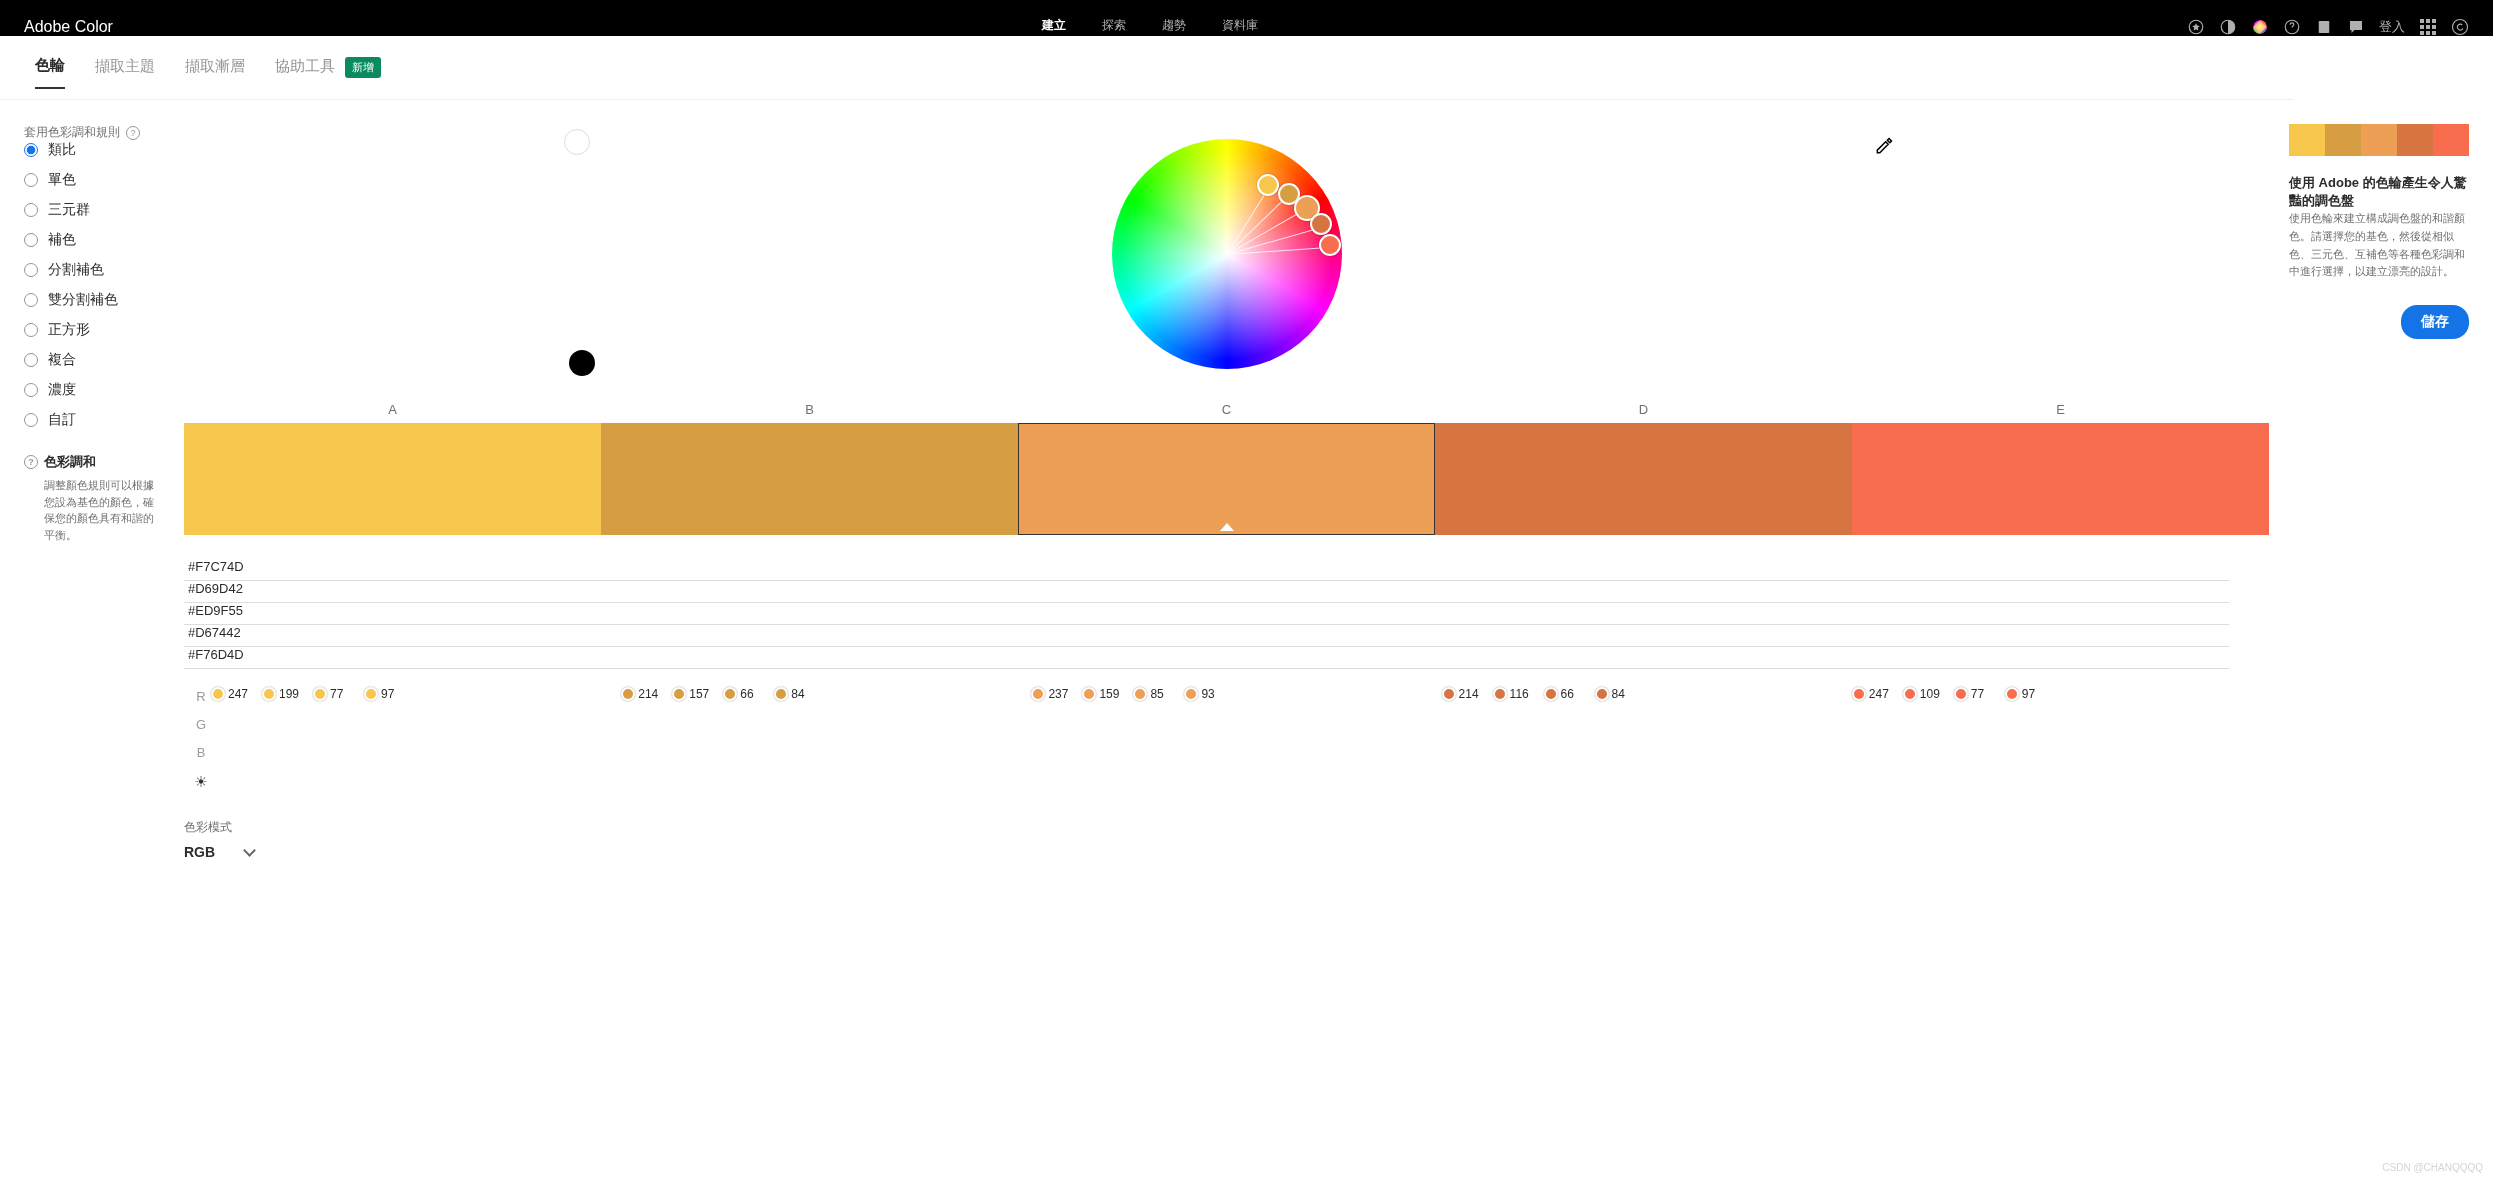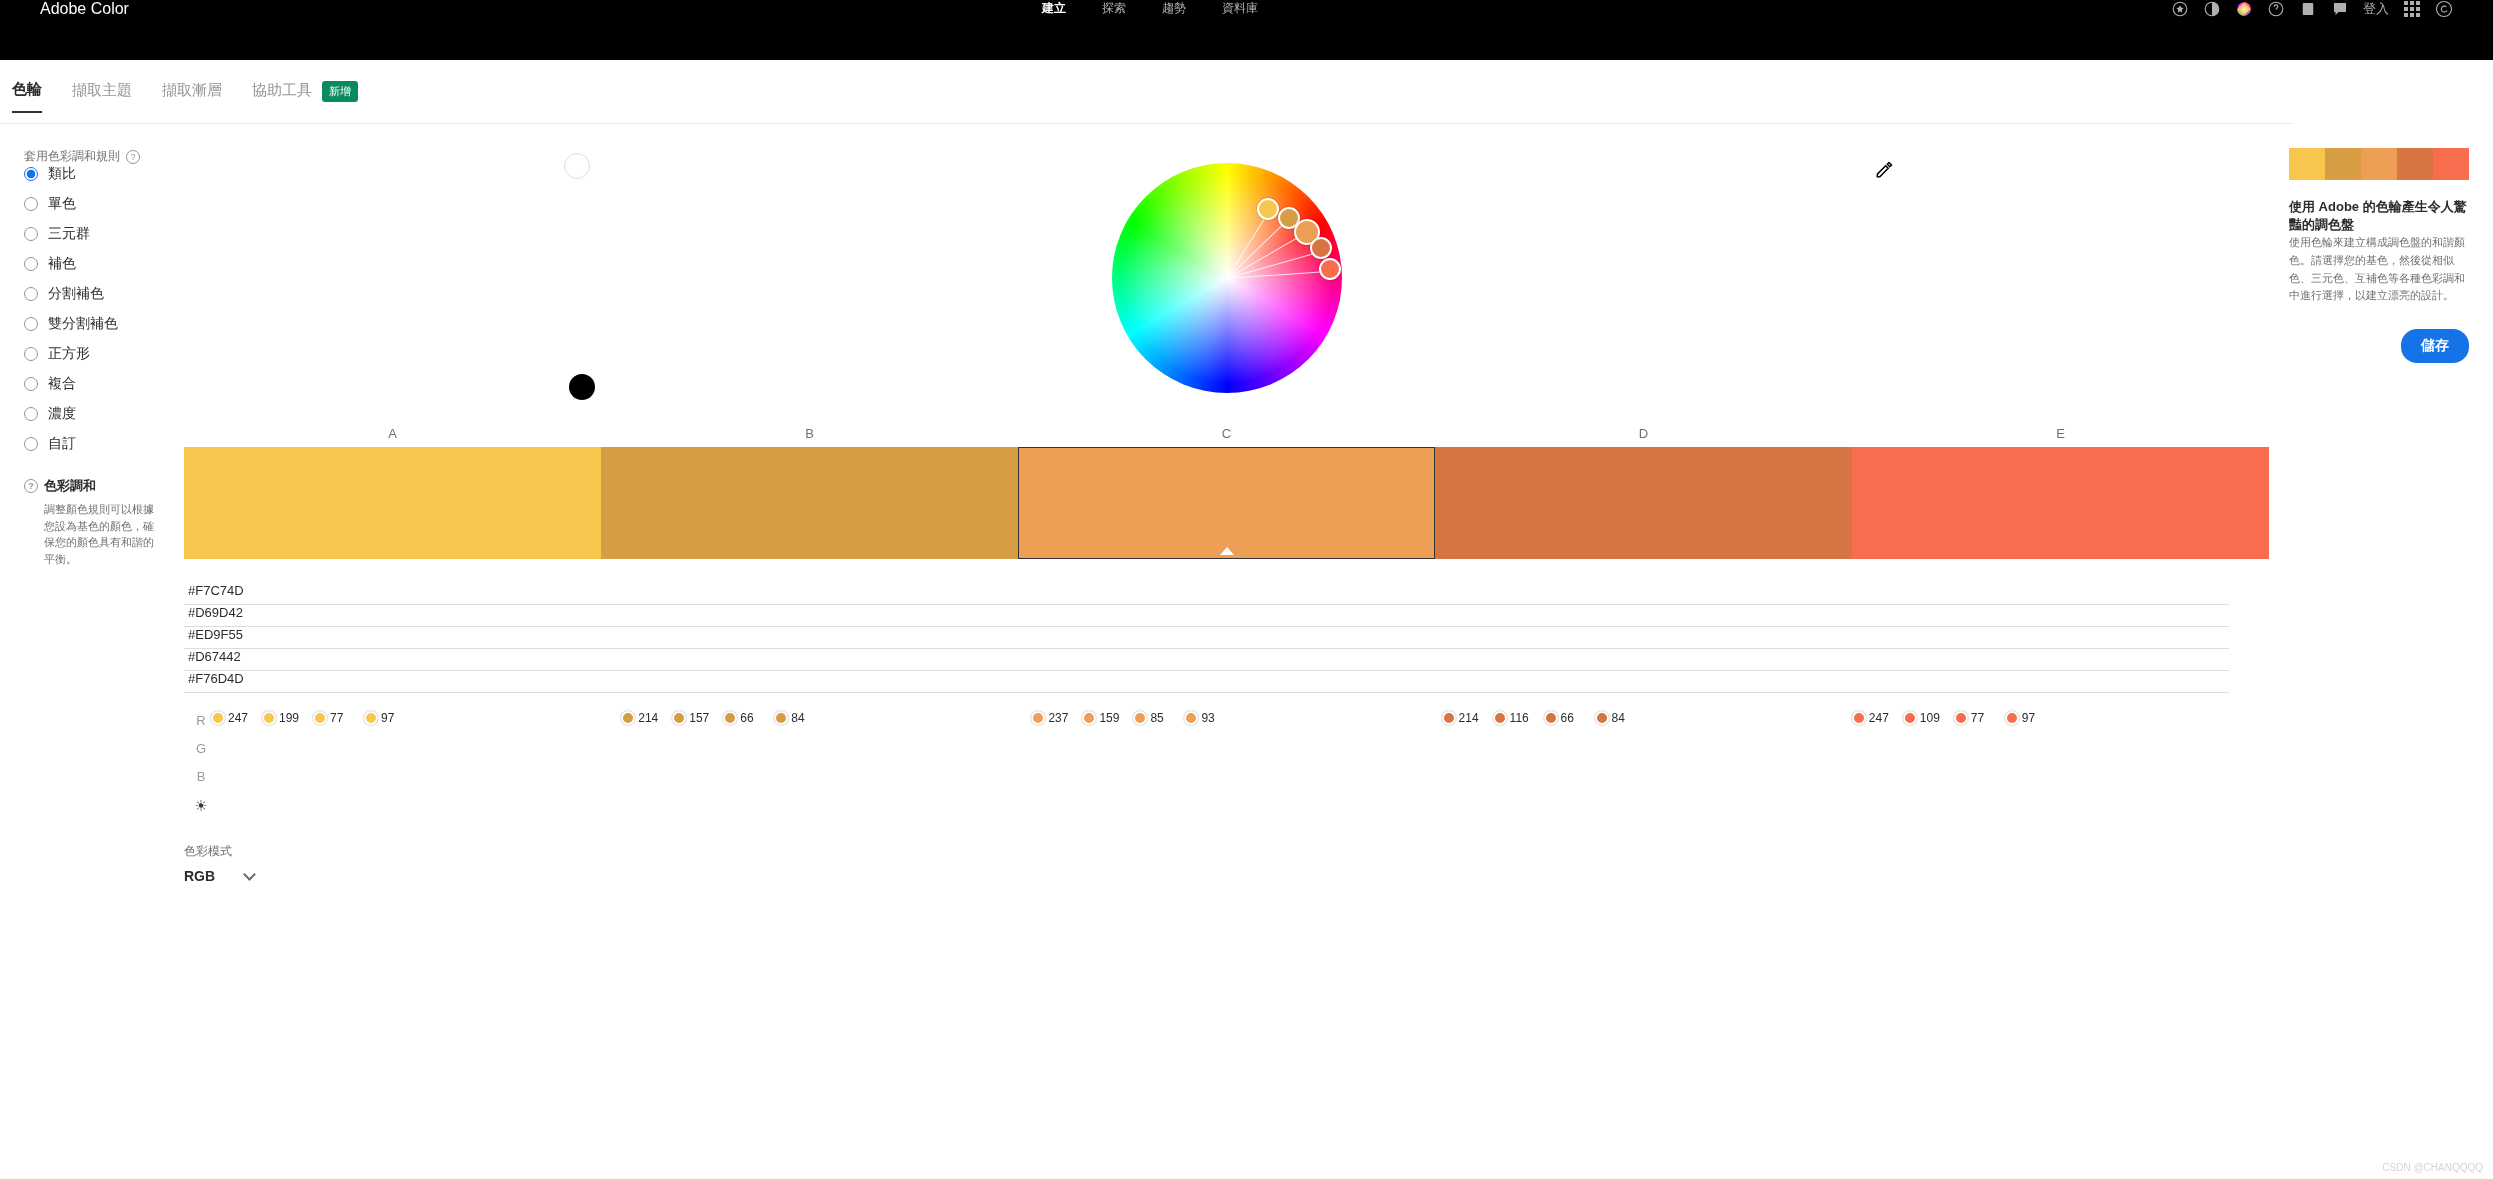--- a/index.html
+++ b/index.html
@@ -1,29 +1,29 @@
 <!DOCTYPE html>
 <html><head>
 <meta charset="utf-8">
 <style>
 * { box-sizing: border-box; margin: 0; padding: 0; }
 body { font-family: -apple-system, "Segoe UI", sans-serif; background: #fff; color: #2c2c2c; font-size: 13px; }
 
 
-.header { background: #000; height: 60px; display: flex; align-items: flex-start; padding: 0 40px; color: #fff; }
+.header { background: #000; height: 36px; display: flex; align-items: flex-end; padding: 0 24px; color: #fff; }
 .logo { font-size: 16px; font-weight: 300; }
 .nav { flex: 1; display: flex; justify-content: center; gap: 36px; }
 .nav-item { color: #b0b0b0; font-size: 12px; cursor: pointer; padding-bottom: 2px; }
 .nav-item.active { color: #fff; font-weight: 600; }
 .header-icons { display: flex; align-items: center; gap: 14px; }
 .hicon { width: 18px; height: 18px; display: inline-flex; align-items: center; justify-content: center; color: #b0b0b0; cursor: pointer; }
 .login { color: #b0b0b0; font-size: 13px; cursor: pointer; }
 
 
-.subnav { display: flex; align-items: center; gap: 30px; padding: 20px 12px 10px; border-bottom: 1px solid #eee; margin-right: 200px; margin-left: 0; }
+.subnav { display: flex; align-items: center; gap: 30px; padding: 20px 35px 10px; border-bottom: 1px solid #eee; margin-right: 200px; margin-left: 0; }
 .subnav-inner { display: flex; align-items: center; gap: 30px; flex: 1; }
 .subtab { color: #959595; font-size: 15px; cursor: pointer; padding-bottom: 12px; }
 .subtab.active { color: #2c2c2c; font-weight: 600; border-bottom: 2px solid #333; }
 .badge-new { background: #0a8a5f; color: #fff; font-size: 11px; padding: 3px 7px; border-radius: 3px; margin-left: -20px; position: relative; top: -5px; }
 
 
 .main { display: flex; padding: 24px; gap: 20px; }
 .left { width: 140px; flex-shrink: 0; }
 .section-title { font-size: 12px; color: #707070; display: flex; align-items: center; gap: 6px; }
 .qmark { width: 14px; height: 14px; border: 1px solid #959595; border-radius: 50%; font-size: 9px; display: inline-flex; align-items: center; justify-content: center; color: #959595; cursor: pointer; }

